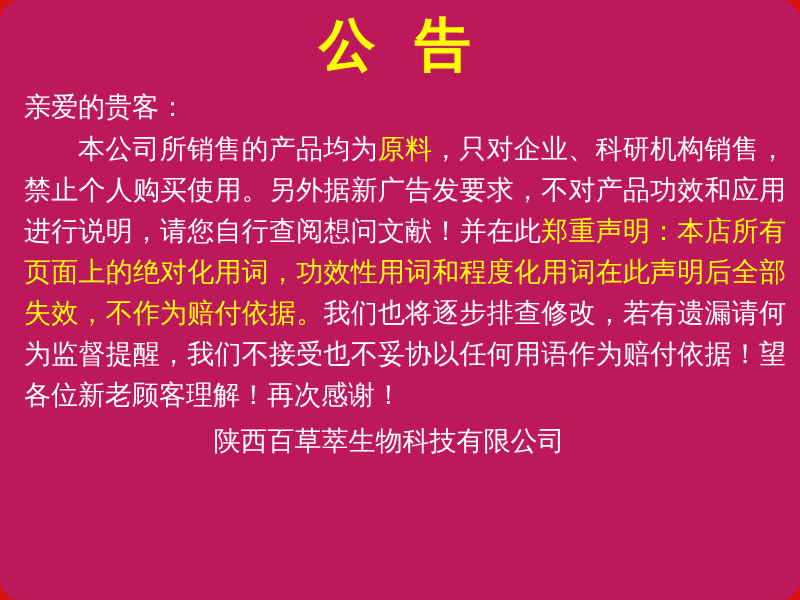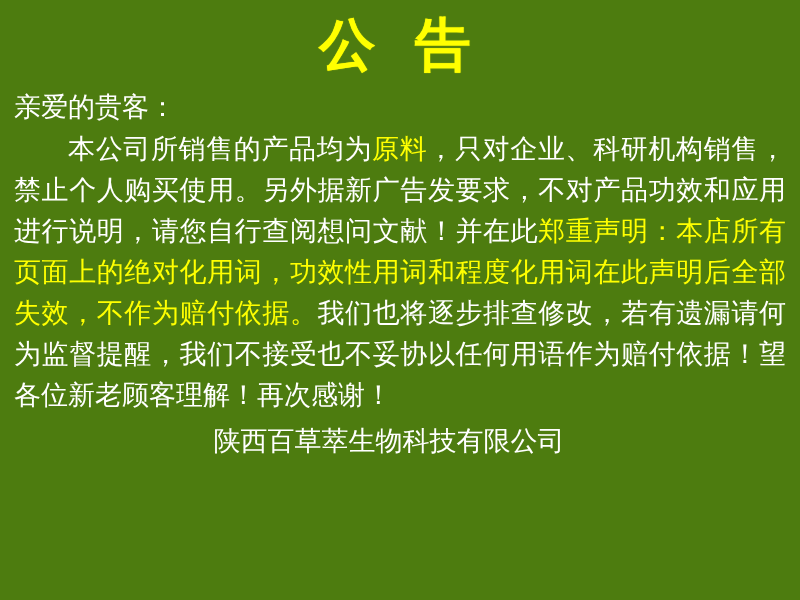--- a/index.html
+++ b/index.html
@@ -11,37 +11,38 @@
     height: 600px;
     background: #d7120e;
     font-family: "DejaVu Sans", "Liberation Sans", sans-serif;
     overflow: hidden;
   }
   .page {
     position: relative;
     width: 800px;
     height: 600px;
     box-sizing: border-box;
-    background: #4d7c0f;
+    background: #be185d;
+    border-radius: 20px;
   }
   .title {
     text-align: center;
     color: #ffff00;
     font-size: 56px;
     font-weight: bold;
     letter-spacing: 10px;
     padding-top: 14px;
     line-height: 1.1;
     text-shadow: 0 0 1px #ffff00;
   }
   .body-text {
     color: #ffffff;
     font-size: 27px;
     line-height: 1.52;
-    padding: 10px 14px 0 14px;
+    padding: 10px 14px 0 24px;
     text-align: justify;
     text-justify: inter-ideograph;
   }
   .para {
     margin: 0 0 1px 0;
   }
   .indent {
     text-indent: 54px;
   }
   .hl {

